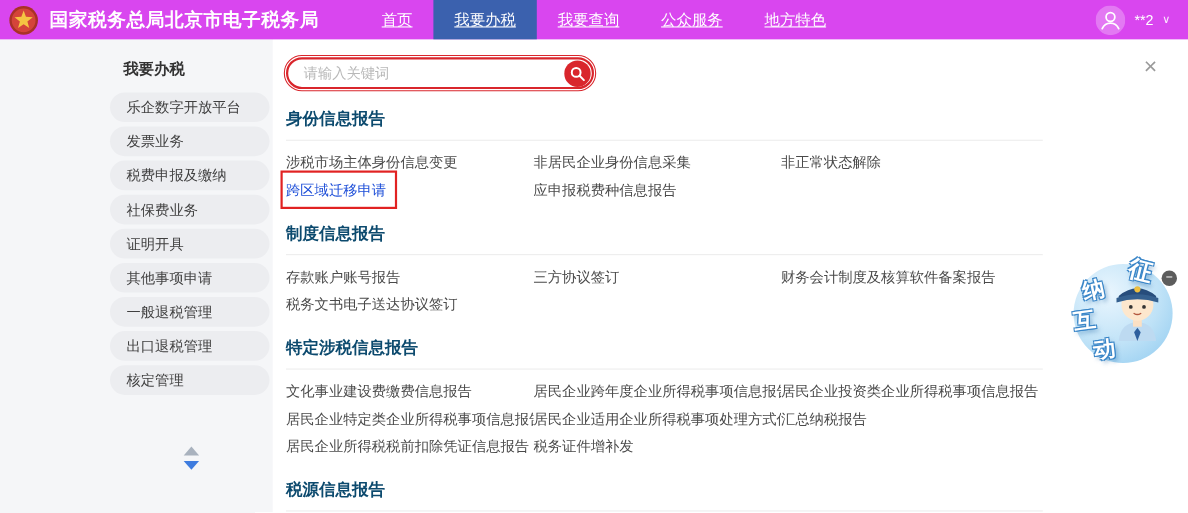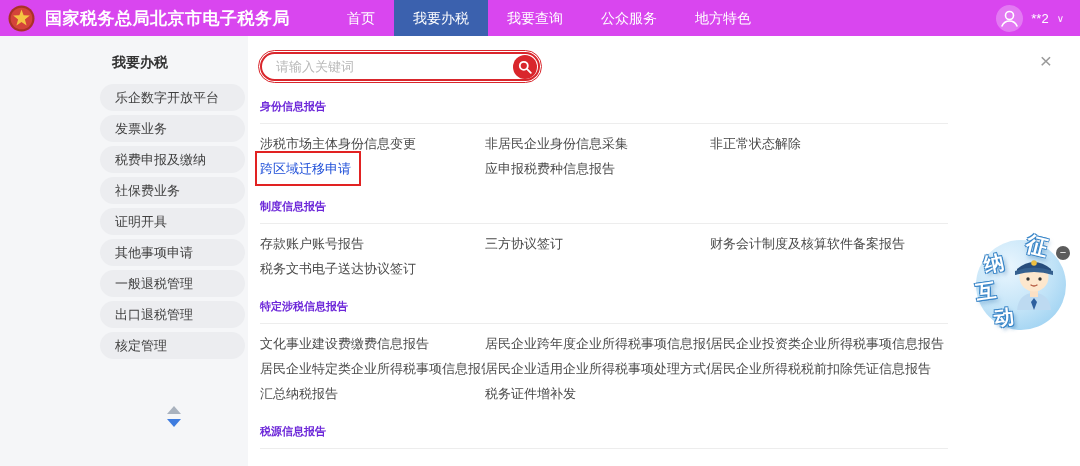--- a/index.html
+++ b/index.html
@@ -5,21 +5,21 @@
   * { margin:0; padding:0; box-sizing:border-box; }
   body { font-family:"Liberation Sans", sans-serif; background:#fff; }
   #page { position:relative; width:1080px; height:466px; overflow:hidden; background:#fff; }
 
   
   .header { position:absolute; top:0; left:0; width:1080px; height:36px;
     background:#d946ef; display:flex; align-items:center; color:#fff; }
   .logo { margin-left:8px; width:27px; height:27px; display:flex; align-items:center; }
   .site-title { margin-left:10px; font-size:17px; font-weight:bold; letter-spacing:.5px; white-space:nowrap; }
   .nav { display:flex; height:36px; margin-left:38px; }
-  .nav-item { padding:0 19px; line-height:36px; font-size:14px; cursor:pointer; white-space:nowrap; }
+  .nav-item { padding:0 19px; line-height:36px; font-size:14px; cursor:pointer; white-space:nowrap;text-decoration:underline; }
   .nav-item.active { background:#3B61AE; }
   .header-right { margin-left:auto; margin-right:16px; display:flex; align-items:center; gap:8px; }
   .avatar { width:27px; height:27px; }
   .user-name { font-size:13px; }
   .chev { font-size:10px; opacity:.9; }
 
   
   .sidebar { position:absolute; top:36px; left:0; width:248px; height:430px; background:#F5F6F8; }
   .sidebar-title { margin:18px 0 12px 112px; font-size:14px; font-weight:bold; color:#333; }
   .side-item { margin:0 3px 4px 100px; height:27px; line-height:27px; border-radius:15px;
@@ -37,21 +37,21 @@
   .search-wrap { position:relative; width:280px; height:29px; }
   .search-input { width:280px; height:29px; border:2px solid #D9262C; border-radius:15px;
     outline:1px solid #D9262C; outline-offset:1px; padding:0 36px 0 14px; font-size:13px; color:#333;
     font-family:"Liberation Sans", sans-serif; }
   .search-input::placeholder { color:#B8B8B8; }
   .search-btn { position:absolute; right:3px; top:2.5px; width:24px; height:24px; border:none;
     border-radius:50%; background:#D9262C; display:flex; align-items:center; justify-content:center; cursor:pointer; }
   .close-btn { position:absolute; top:14px; right:28px; font-size:21px; color:#9A9A9A; cursor:pointer; line-height:1; }
 
   .section { margin-top:18px; width:690px; }
-  .section-title { font-size:11px; color:#6d28d9; font-weight:bold; margin-bottom:9px; }
+  .section-title { font-size:15px; color:#0c4a6e; font-weight:bold; margin-bottom:9px; }
   .divider { height:1px; background:#EDEDED; width:688px; }
   .grid { display:grid; grid-template-columns:225px 225px 238px; padding-top:7px; }
   .svc { font-size:13px; color:#4A4A4A; line-height:25px; white-space:nowrap; cursor:pointer; overflow:hidden; }
   .svc.hl { color:#1d4ed8; outline:2px solid #E12222; outline-offset:3px; width:96px; }
 
   
   .widget { position:absolute; left:966px; top:230px; width:108px; height:106px; }
   .widget-circle { position:absolute; left:10px; top:10px; width:90px; height:90px; border-radius:50%;
     background:radial-gradient(circle at 35% 30%, #EAF6FE 0%, #BFE2F7 55%, #8CC9EF 100%); cursor:pointer; }
   .wchar { position:absolute; font-size:20px; font-weight:bold; color:#fff;
@@ -152,22 +152,22 @@
 
     <div class="section">
       <div class="section-title">特定涉税信息报告</div>
       <div class="divider"></div>
       <div class="grid">
         <span class="svc">文化事业建设费缴费信息报告</span>
         <span class="svc">居民企业跨年度企业所得税事项信息报告</span>
         <span class="svc">居民企业投资类企业所得税事项信息报告</span>
         <span class="svc">居民企业特定类企业所得税事项信息报告</span>
         <span class="svc">居民企业适用企业所得税事项处理方式信息报...</span>
+        <span class="svc">汇总纳税报告</span>
         <span class="svc">居民企业所得税税前扣除凭证信息报告</span>
-        <span class="svc">汇总纳税报告</span>
         <span class="svc">税务证件增补发</span>
       </div>
     </div>
 
     <div class="section">
       <div class="section-title">税源信息报告</div>
       <div class="divider"></div>
       <div class="grid">
         
         

